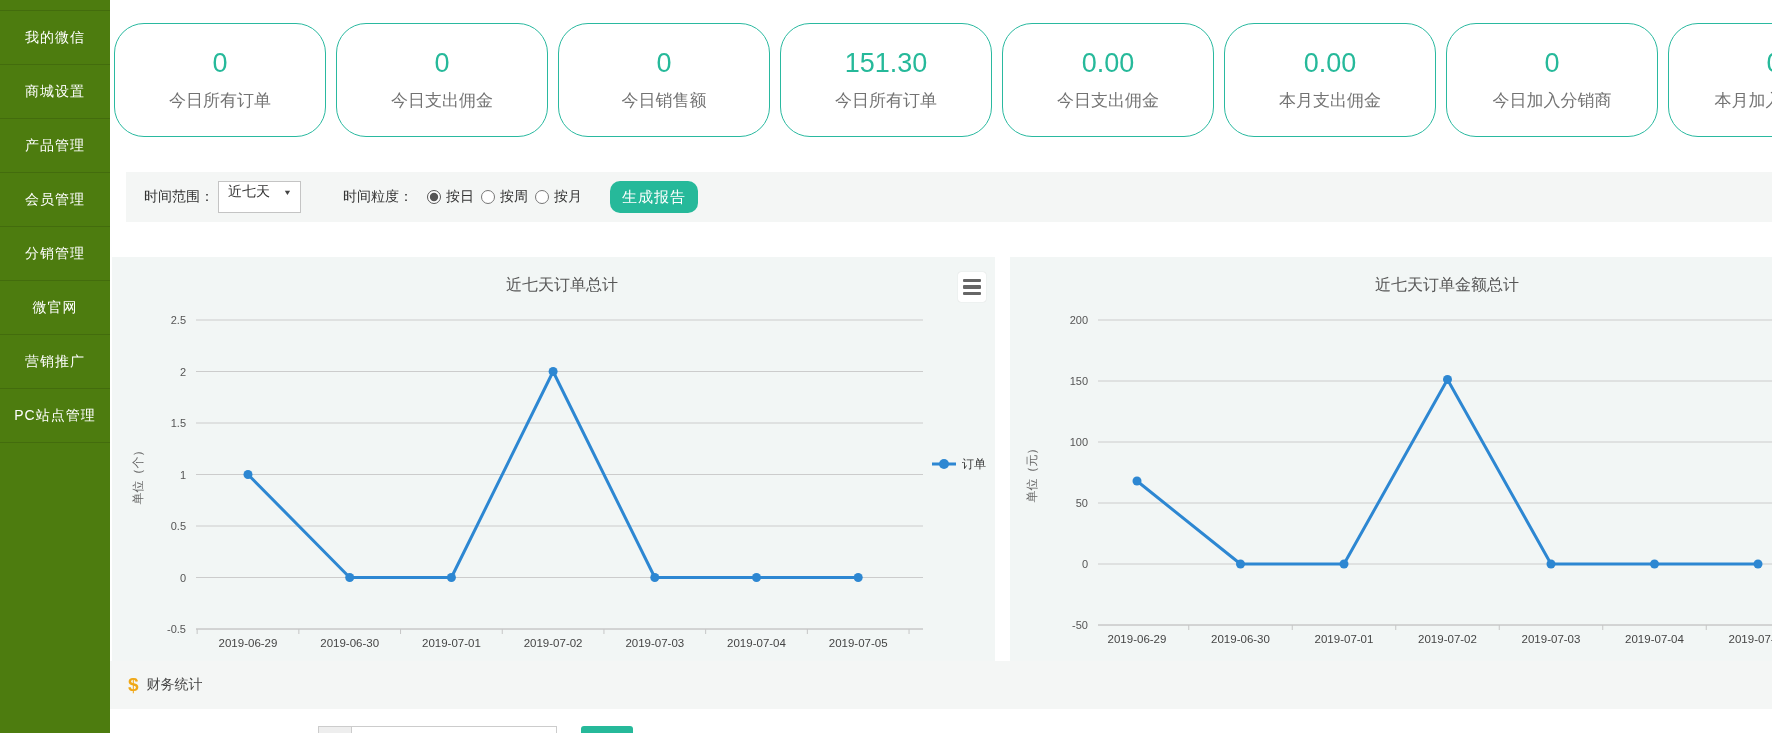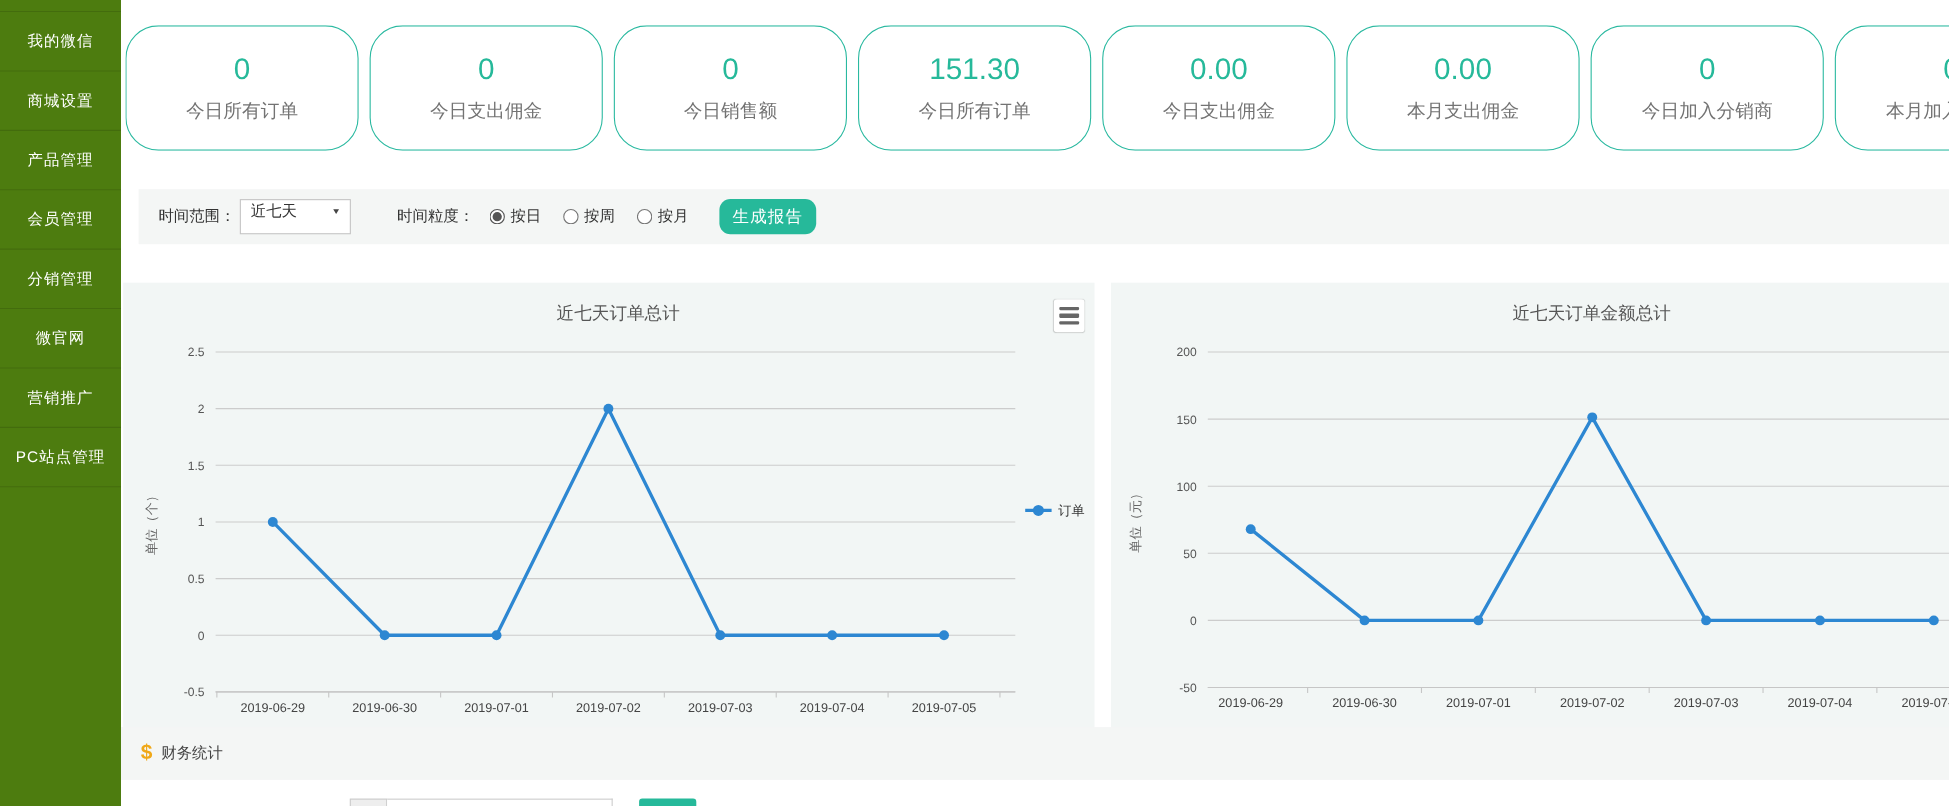--- a/index.html
+++ b/index.html
@@ -24,27 +24,27 @@
   }
   .stat-value{color:#26b99a;font-size:27px;}
   .stat-label{color:#737373;font-size:17px;}
   
   .filter-bar{
     position:absolute;left:110px;right:0;top:172px;height:50px;background:#f4f6f5;
     display:flex;align-items:center;padding-left:18px;box-sizing:border-box;margin-left:16px;
   }
   .f-label{font-size:14px;color:#333;}
   .select-box{
-    width:101px;height:32px;background:#fff;border:1px solid #c4c4c4;margin-left:4px;
+    width:83px;height:32px;background:#fff;border:1px solid #c4c4c4;margin-left:4px;
     display:flex;align-items:center;justify-content:space-between;padding:0 8px 11px 9px;box-sizing:border-box;cursor:pointer;
   }
   .select-box .sel-text{font-size:14px;color:#333;}
   .select-box .caret{font-size:9px;color:#444;transform:scaleY(0.85);}
   .granularity{margin-left:42px;display:flex;align-items:center;}
-  .radio-group{display:flex;align-items:center;margin-left:14px;gap:20px;}
+  .radio-group{display:flex;align-items:center;margin-left:14px;gap:7px;}
   .radio-group label{display:flex;align-items:center;gap:5px;font-size:14px;color:#333;cursor:pointer;}
   .radio-group input{margin:0;width:14px;height:14px;accent-color:#555;}
   .report-btn{
     margin-left:28px;width:88px;height:32px;background:#26b99a;color:#fff;border:none;
     font-size:15px;border-radius:10px;cursor:pointer;font-family:inherit;letter-spacing:1px;
   }
   
   .chart-panel{position:absolute;top:257px;height:407px;background:#f2f6f5;overflow:hidden;}
   .chart-panel.left{left:112px;width:883px;}
   .chart-panel.right{left:1010px;width:762px;}

